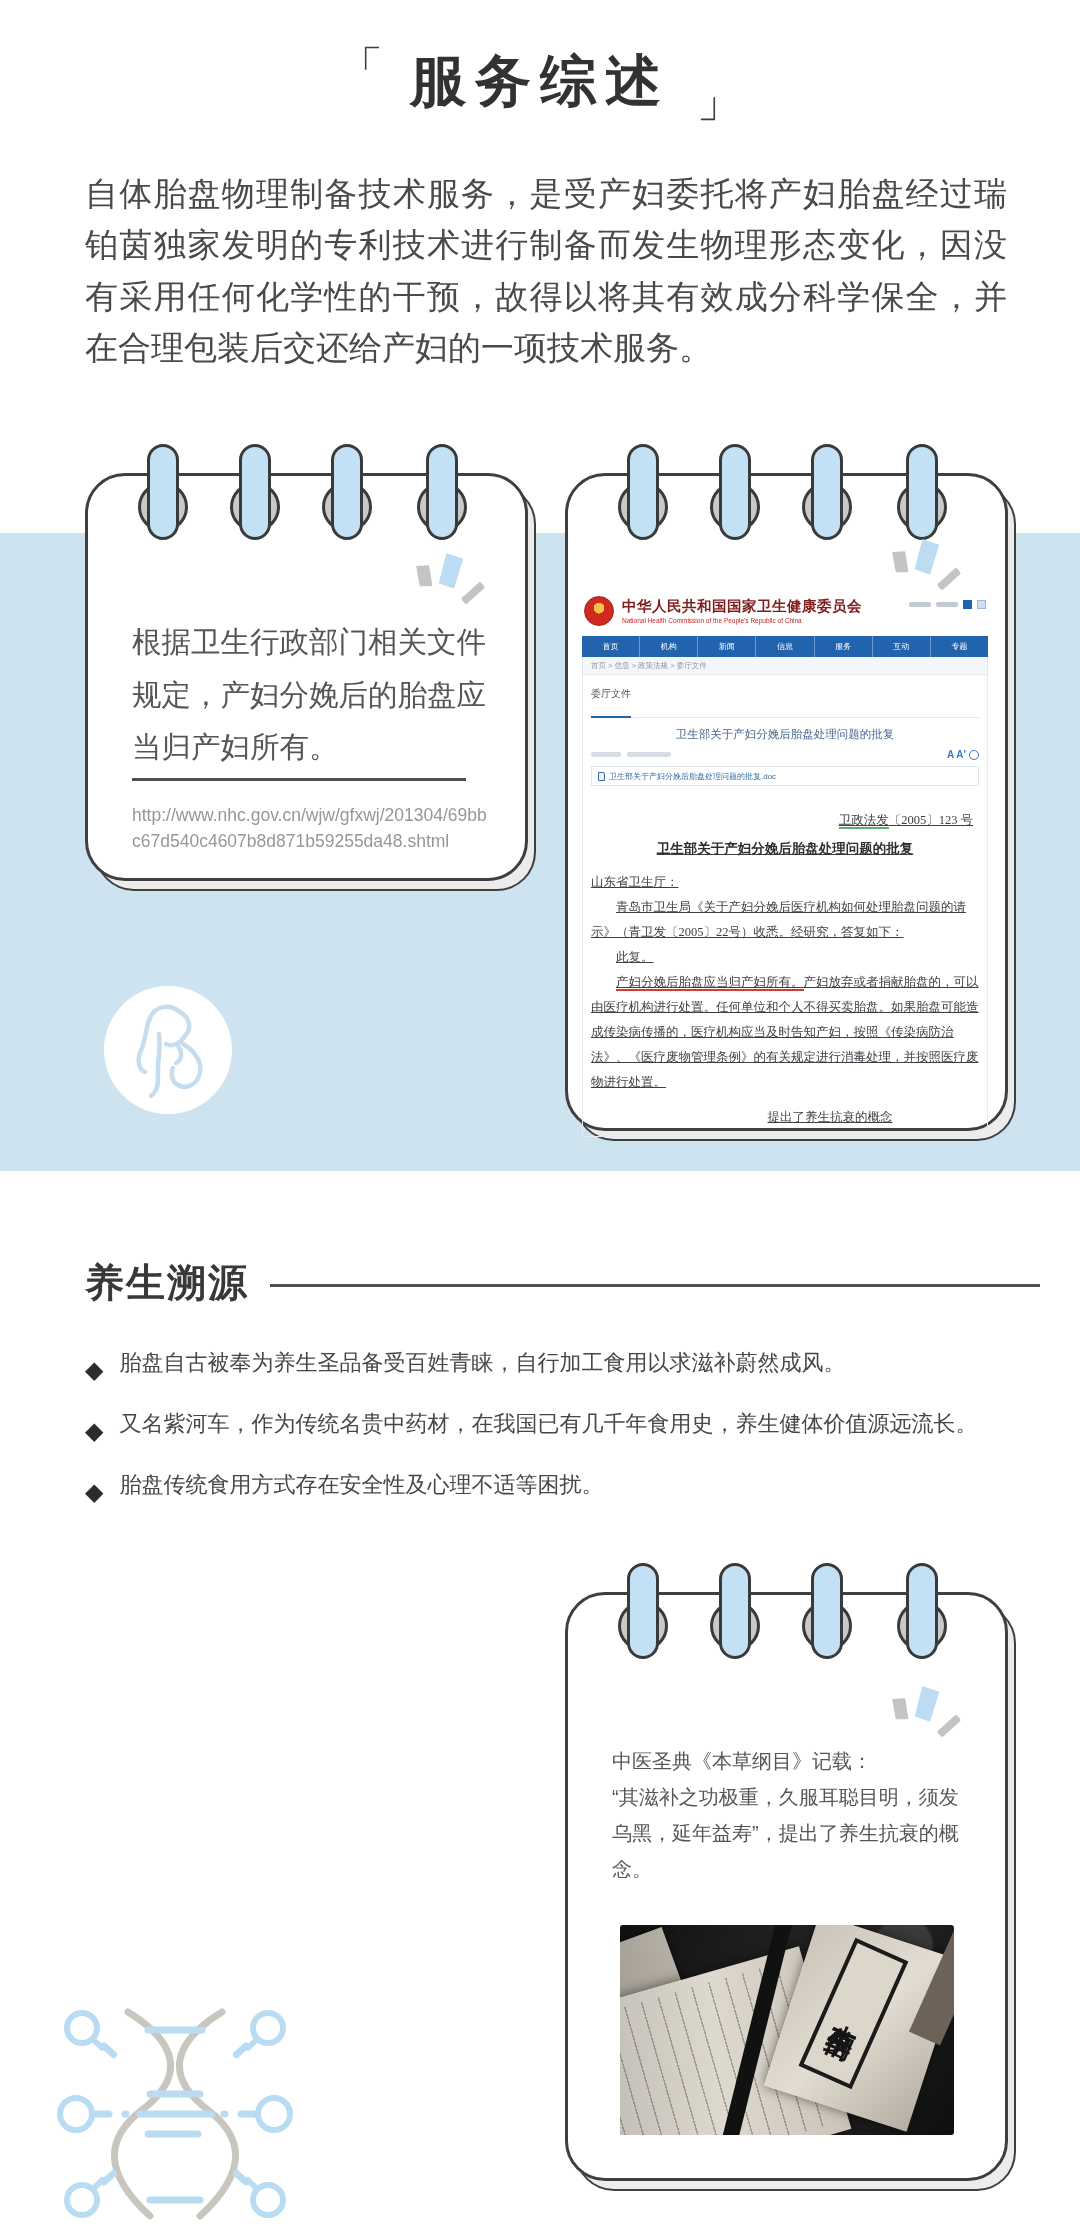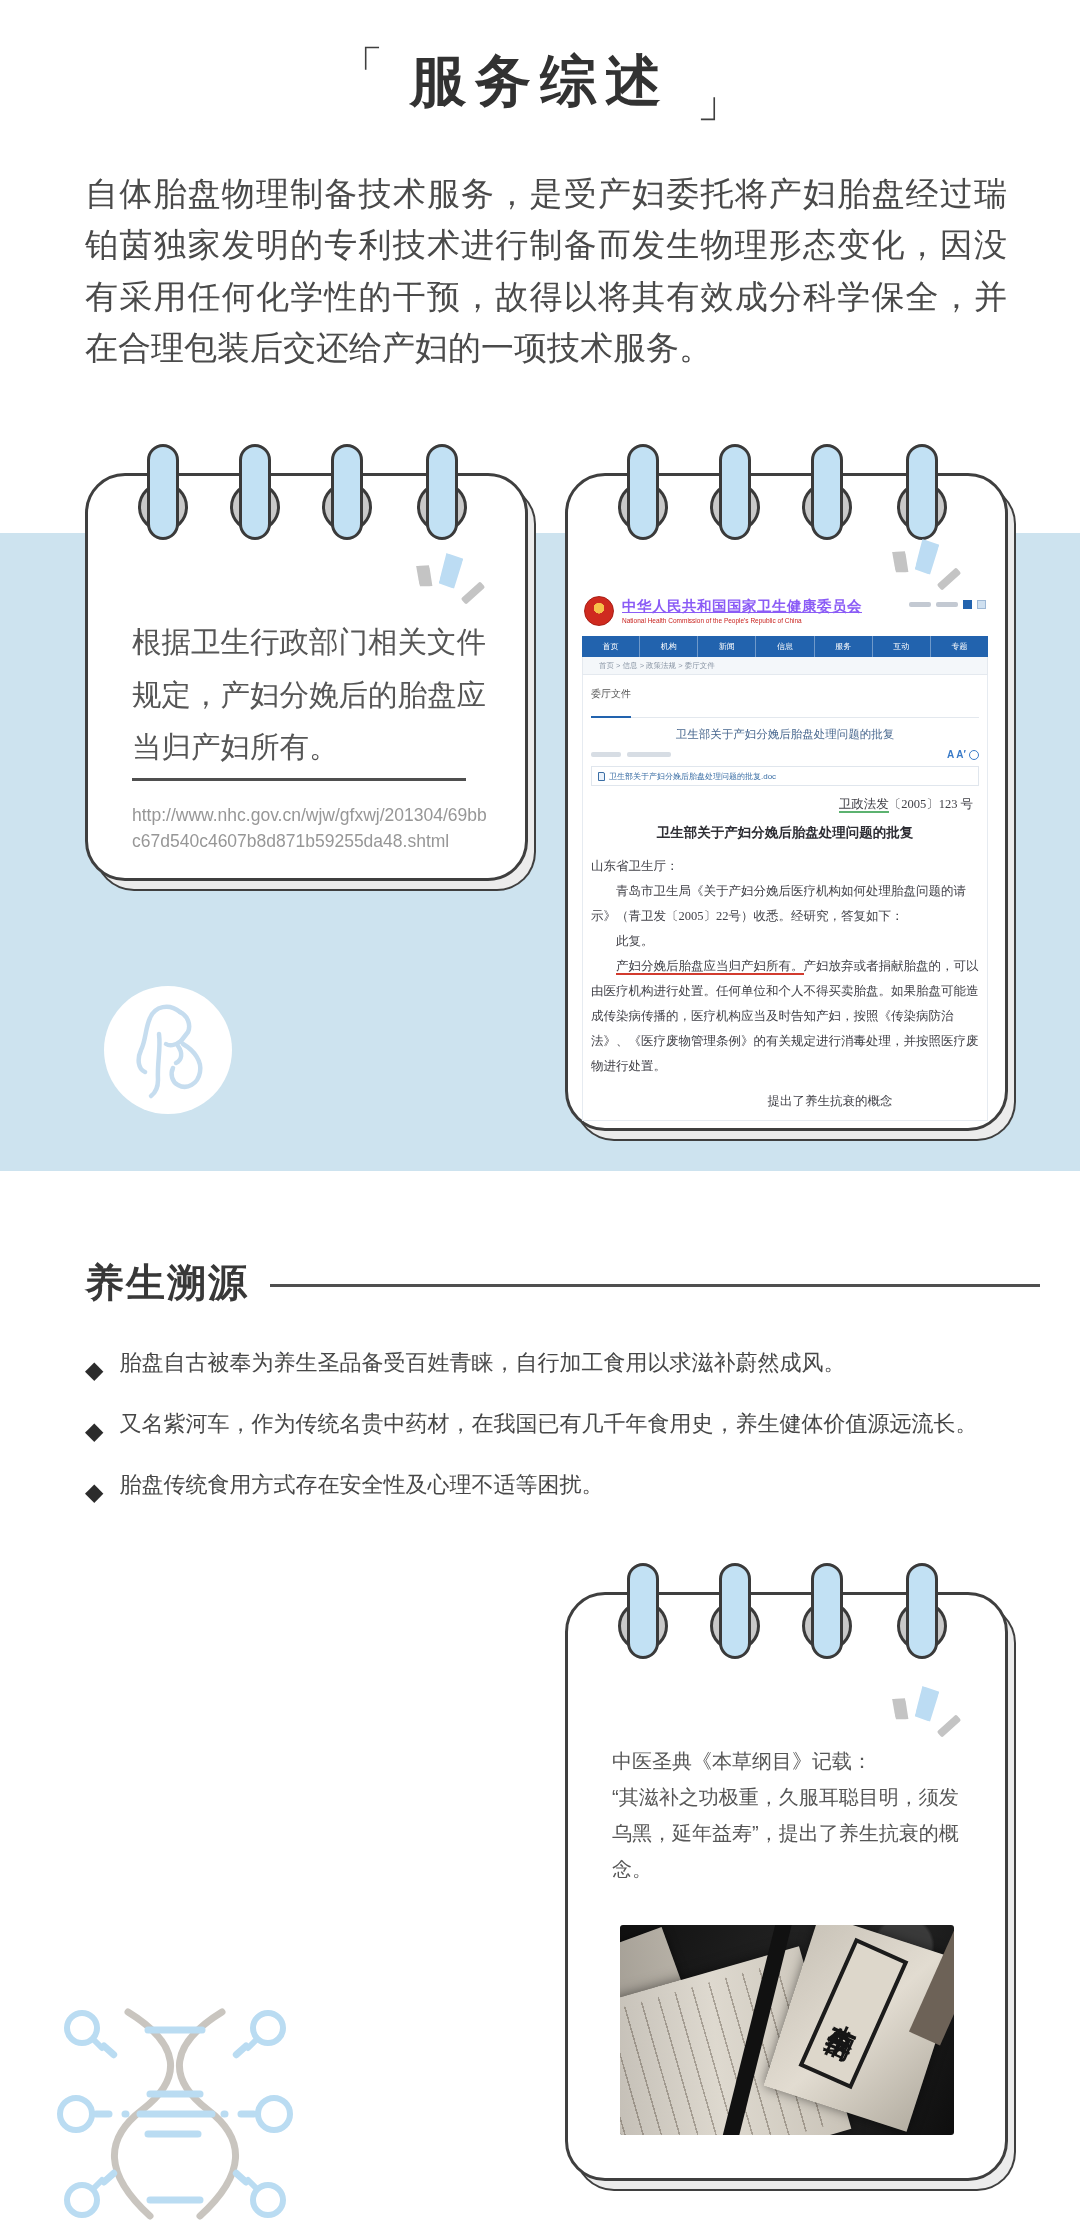--- a/index.html
+++ b/index.html
@@ -53,45 +53,45 @@
   .note-text{position:absolute;left:44px;top:140px;width:376px;font-size:29.5px;line-height:1.78;color:#565656;}
   .note-divider{position:absolute;left:44px;top:302px;width:334px;height:3px;background:#4f4f4f;}
   .note-url{position:absolute;left:44px;top:326px;width:356px;font-size:17.5px;line-height:1.5;color:#979797;word-break:break-all;}
 
   
   .card-right{left:565px;top:473px;width:437px;height:652px;}
   .site{position:absolute;left:14px;top:116px;width:406px;height:520px;background:#fff;font-family:"Liberation Sans","DejaVu Sans",sans-serif;}
   .site-header{position:relative;height:44px;}
   .emblem{position:absolute;left:2px;top:4px;width:30px;height:30px;border-radius:50%;
     background:radial-gradient(circle at 50% 40%, #f6c14a 0 24%, #cf2a1f 25% 100%);border:1px solid #a81d14;box-sizing:border-box;}
-  .org-cn{position:absolute;left:40px;top:5px;font-size:14.5px;font-weight:700;color:#8b5cf6;letter-spacing:.5px;white-space:nowrap;text-decoration:underline;}
+  .org-cn{position:absolute;left:40px;top:5px;font-size:14.5px;font-weight:700;color:#7f1d1d;letter-spacing:.5px;white-space:nowrap;}
   .org-en{position:absolute;left:40px;top:25px;font-size:6.5px;color:#c9231f;white-space:nowrap;}
   .util{position:absolute;right:2px;top:8px;display:flex;align-items:center;gap:5px;}
   .util .bar{width:22px;height:5px;background:#c3c9d2;border-radius:2px;}
   .util .sq-blue{width:9px;height:9px;background:#2263ae;}
   .util .sq-light{width:9px;height:9px;background:#cfe0f0;border:1px solid #9fb9d6;box-sizing:border-box;}
   .site-nav{display:flex;height:21px;background:#2263ae;}
   .site-nav span{flex:1;display:flex;align-items:center;justify-content:center;color:#fff;font-size:8px;border-left:1px solid rgba(255,255,255,.35);}
   .site-nav span:first-child{border-left:none;}
   .crumb{height:17px;line-height:17px;background:#f4f7fa;border:1px solid #e4e9ef;border-top:none;
-    font-size:7.5px;color:#8a96a5;padding-left:16px;}
+    font-size:7.5px;color:#8a96a5;padding-left:8px;}
   .content-box{border:1px solid #e6ebf1;border-top:none;padding:8px 8px 6px 8px;}
   .tab-label{font-size:10px;color:#555;display:inline-block;border-bottom:2px solid #2263ae;padding-bottom:15px;}
   .tab-rule{height:1px;background:#e3e8ee;margin-top:-1px;}
   .site-title{margin-top:9px;text-align:center;font-size:11.5px;color:#49688f;}
   .meta-row{margin-top:7px;display:flex;justify-content:space-between;align-items:center;}
   .meta-bars{display:flex;gap:6px;}
   .meta-bars .bar{width:30px;height:5px;background:#d7dde4;border-radius:2px;}
   .font-ctl{display:flex;align-items:center;gap:3px;color:#3a7bc8;font-size:10px;font-weight:700;}
   .print-dot{width:10px;height:10px;border:1.5px solid #3a7bc8;border-radius:50%;box-sizing:border-box;}
   .attach-box{margin-top:6px;border:1px solid #e0e6ed;padding:0 6px;}
   .attach-link{display:inline-flex;align-items:center;gap:4px;font-size:8px;color:#3a6ea5;}
   .doc-ic{width:7px;height:9px;border:1px solid #3a6ea5;border-top-right-radius:2px;box-sizing:border-box;background:#eaf2fb;}
   
-  .letter{margin-top:6px;font-family:"Liberation Serif","DejaVu Serif",serif;color:#3f3f46;font-size:12.5px;line-height:2.0;}
+  .letter{margin-top:22px;font-family:"Liberation Serif","DejaVu Serif",serif;color:#3f3f46;font-size:12.5px;line-height:2.0;text-decoration:underline;}
   .letter .docnum{text-align:right;padding-right:6px;}
   .uline-green{border-bottom:2px solid #5cb270;}
   .letter .ltitle{text-align:center;font-weight:700;font-size:13.5px;color:#2e2e34;margin-top:2px;}
   .letter p{margin:0;}
   .letter .indent{text-indent:2em;}
   .uline-red{border-bottom:2px solid #d23b2e;}
   .letter .ldate{text-align:center;padding-left:90px;margin-top:10px;}
 
   
   .mother-circle{left:104px;top:986px;width:128px;height:128px;border-radius:50%;background:#ffffff;}

